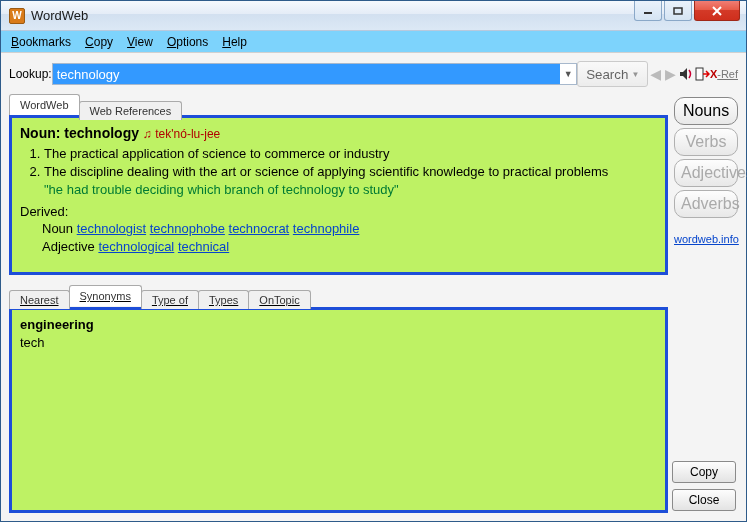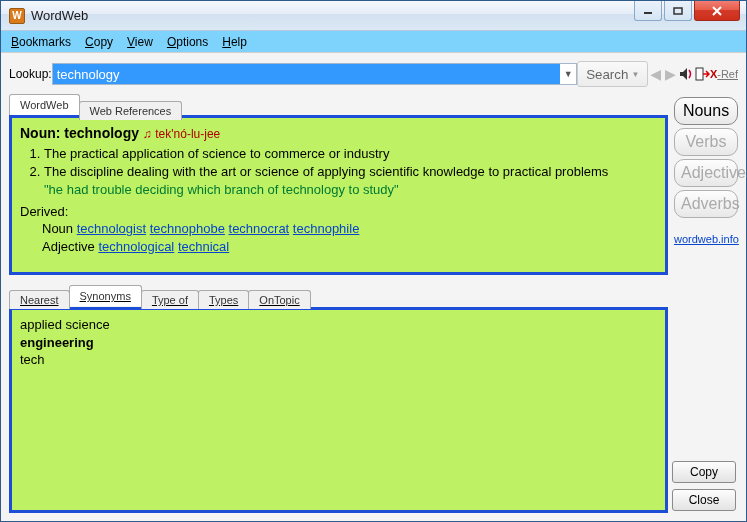--- a/index.html
+++ b/index.html
@@ -168,21 +168,20 @@
 
         <div class="lower-tabs">
           <div class="tab inactive">Nearest</div>
           <div class="tab active">Synonyms</div>
           <div class="tab inactive">Type of</div>
           <div class="tab inactive">Types</div>
           <div class="tab inactive">OnTopic</div>
         </div>
 
         <div class="pane syn-pane" id="syn-pane">
-            <span class="syn-item">applied science</span>
             <span class="syn-item bold">engineering</span>
             <span class="syn-item">tech</span>
           </div>
 
       </div>
 
       <div class="right-col">
         <button class="pos-btn active">Nouns</button>
         <button class="pos-btn" disabled="">Verbs</button>
         <button class="pos-btn" disabled="">Adjectives</button>

